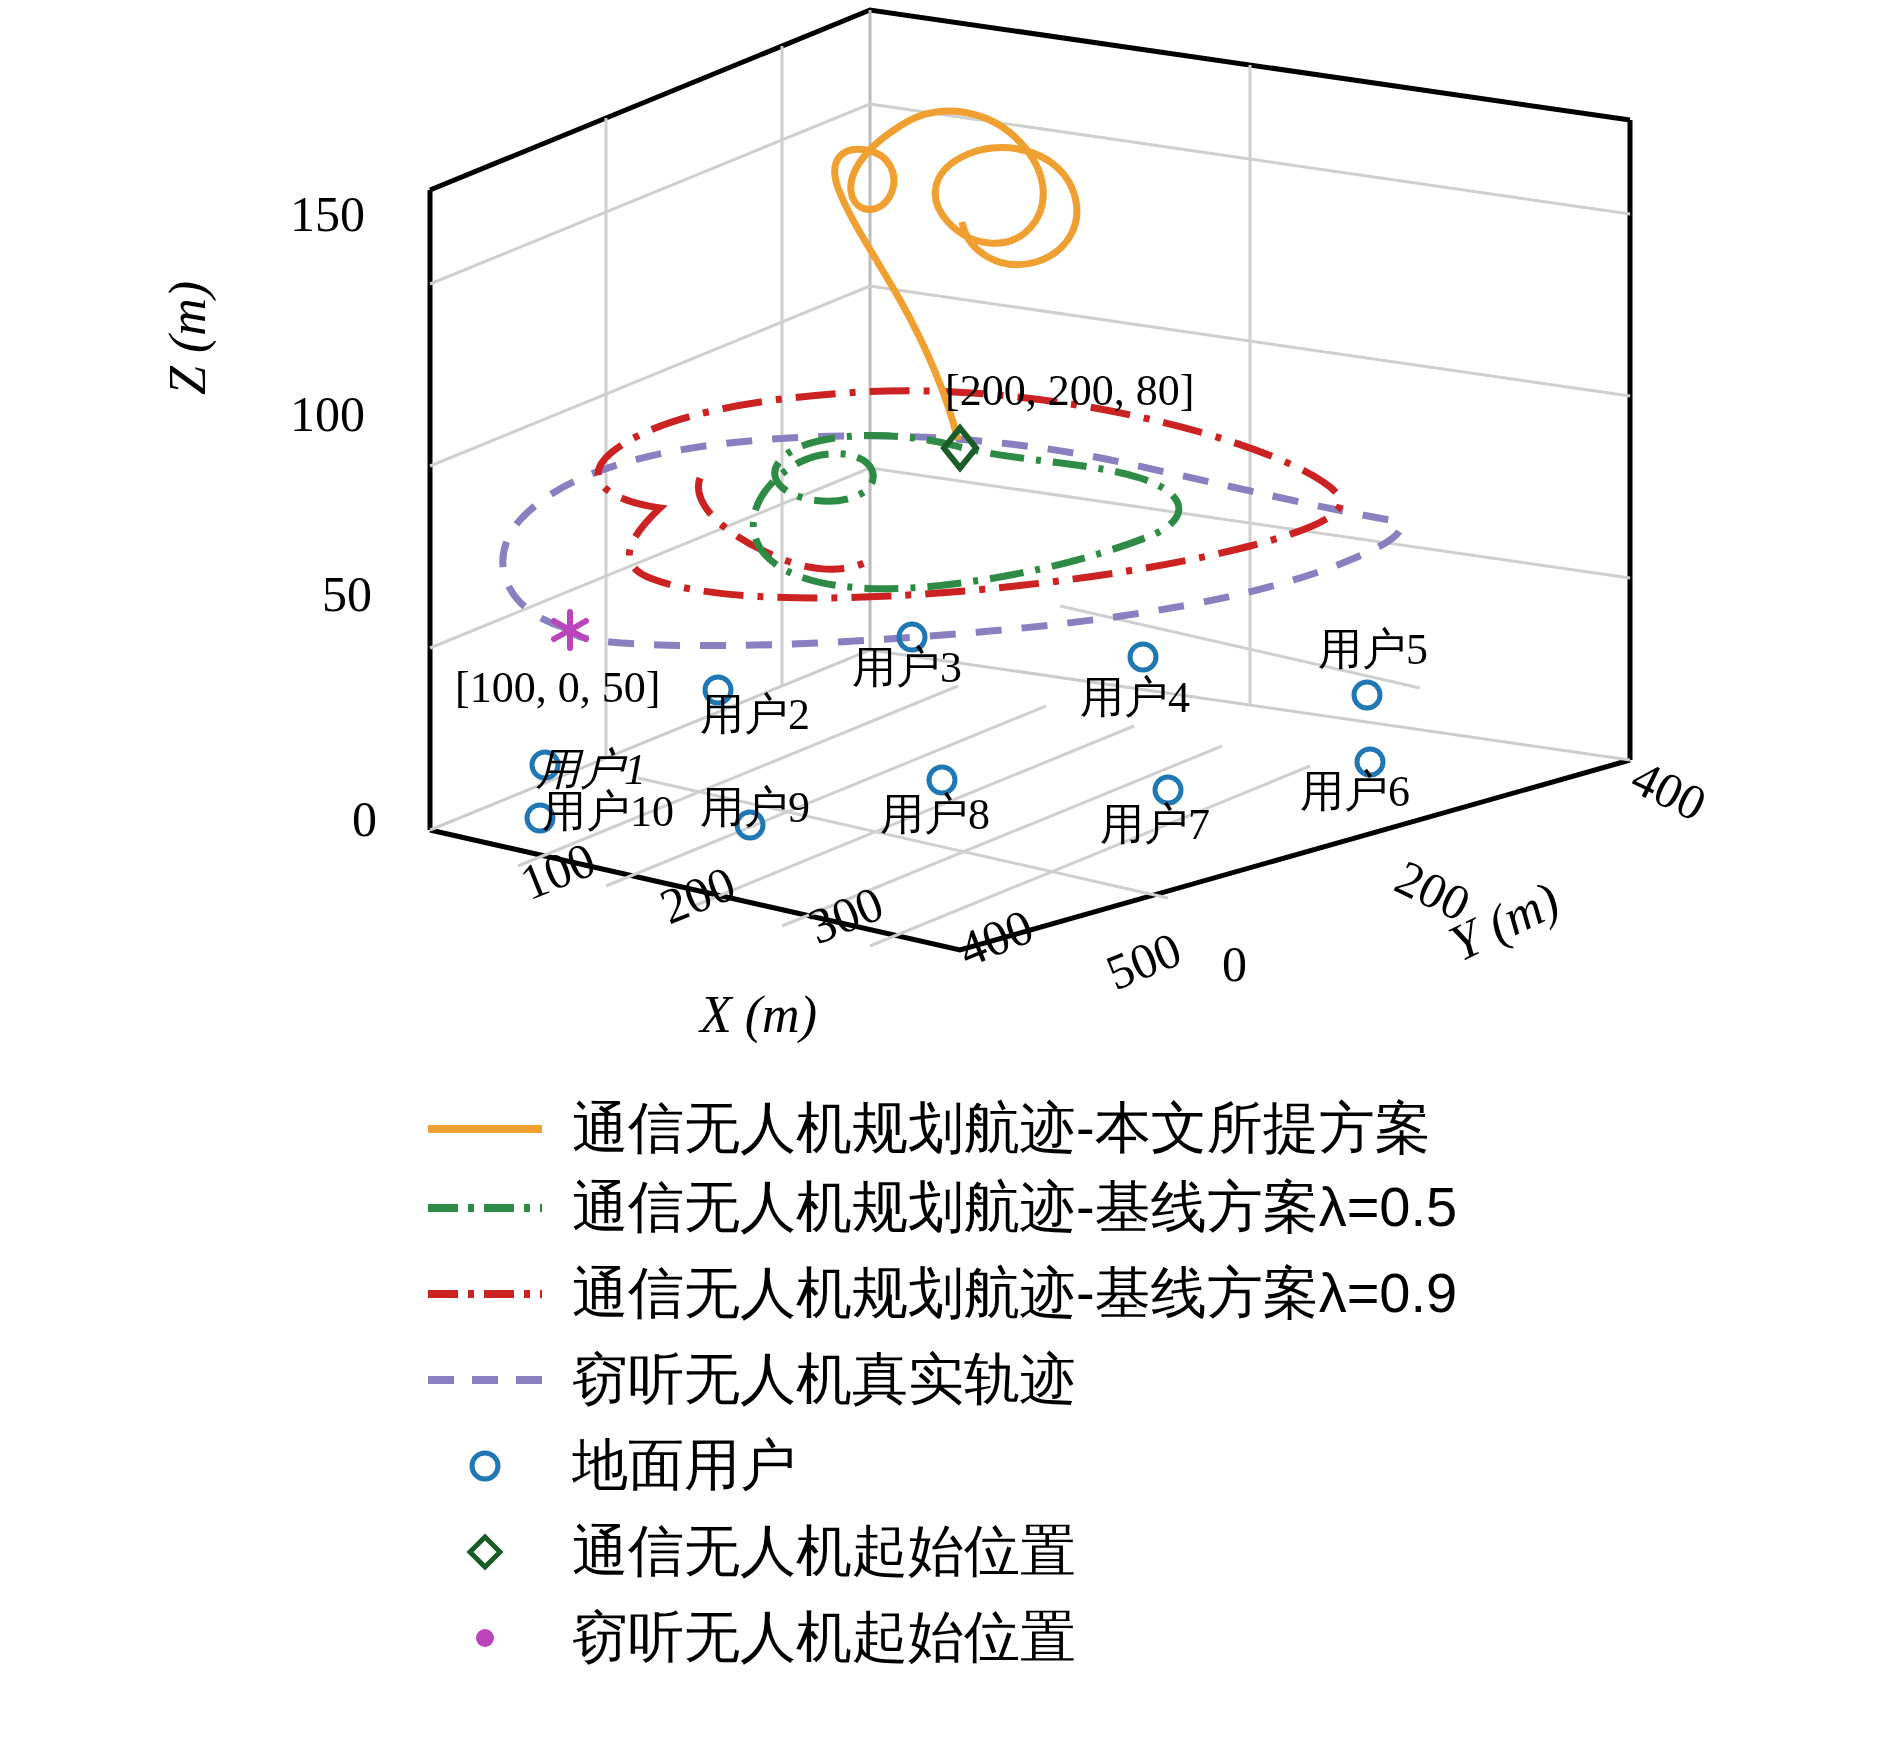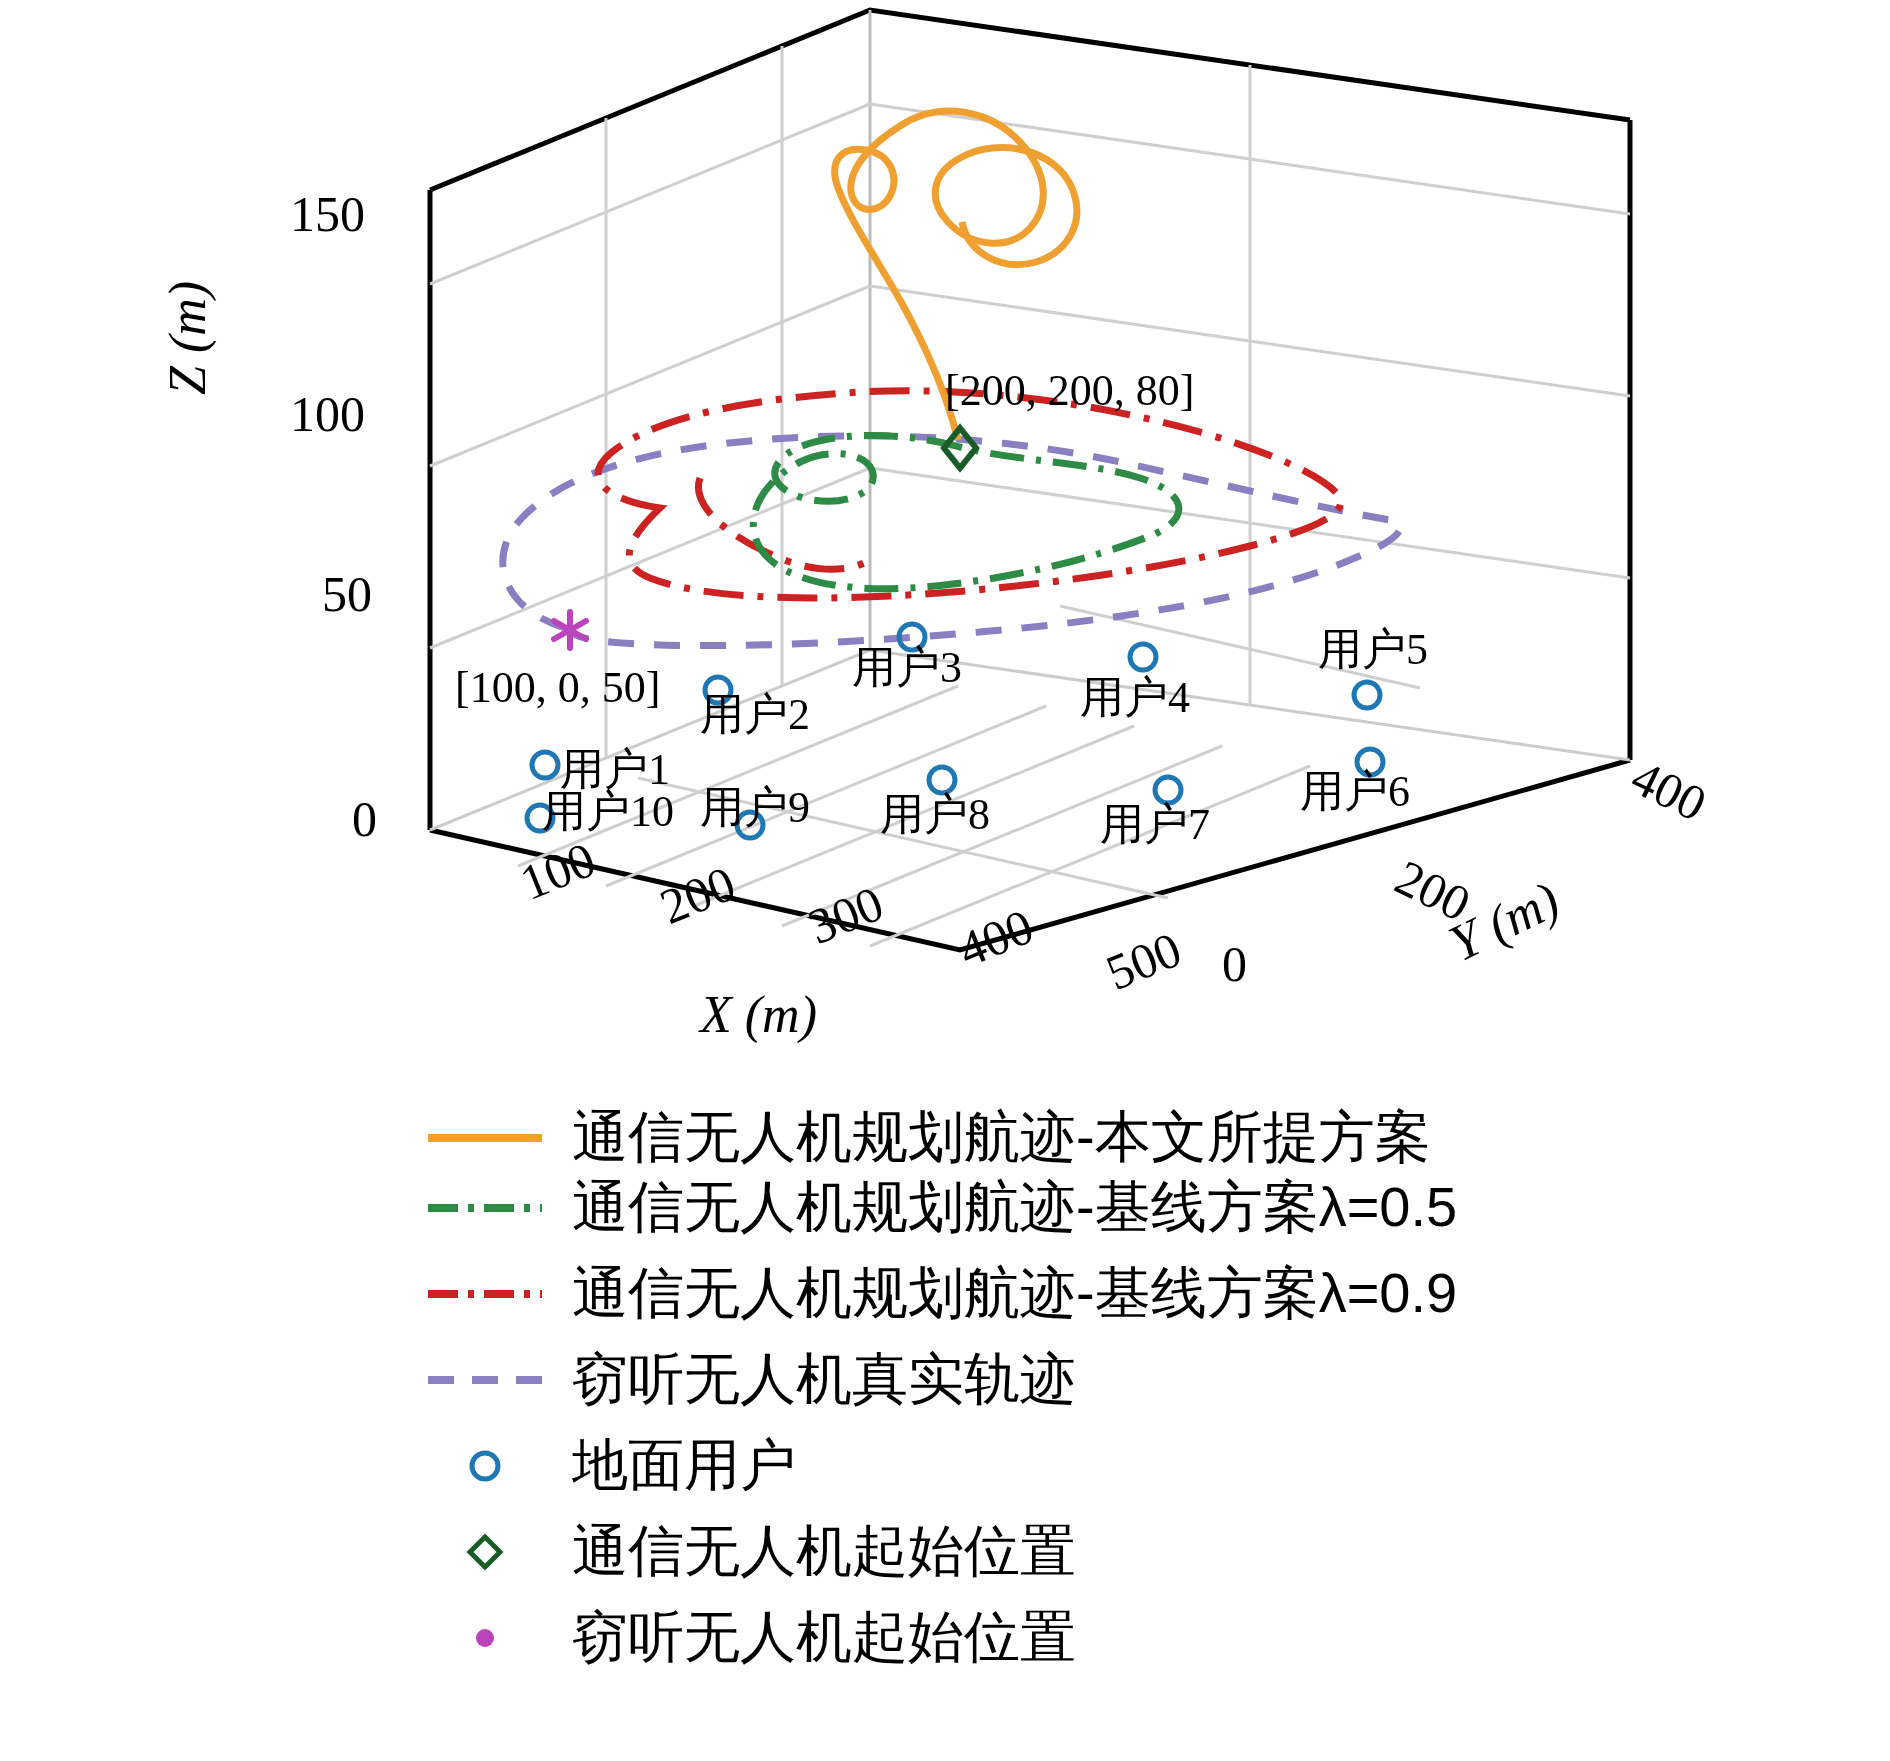--- a/index.html
+++ b/index.html
@@ -196,35 +196,35 @@
     <div class="tick-label" style="left:950px; top:925px; transform:rotate(-22deg); transform-origin:left top;">400</div>
     <div class="tick-label" style="left:1098px; top:948px; transform:rotate(-22deg); transform-origin:left top;">500</div>
 
     <div class="tick-label" style="left:1222px; top:935px;">0</div>
     <div class="tick-label" style="left:1412px; top:848px; transform:rotate(26deg); transform-origin:left top;">200</div>
     <div class="tick-label" style="left:1648px; top:748px; transform:rotate(26deg); transform-origin:left top;">400</div>
 
     <div class="coord-label" style="left:945px; top:365px;">[200, 200, 80]</div>
     <div class="coord-label" style="left:455px; top:662px;">[100, 0, 50]</div>
 
-    <div class="user-label" style="left:560px; top:740px;">用户1</div>
+    <div class="user-label" style="left:536px; top:740px;font-style:italic;">用户1</div>
     <div class="user-label" style="left:700px; top:685px;">用户2</div>
     <div class="user-label" style="left:852px; top:638px;">用户3</div>
     <div class="user-label" style="left:1080px; top:668px;">用户4</div>
     <div class="user-label" style="left:1318px; top:620px;">用户5</div>
     <div class="user-label" style="left:1300px; top:762px;">用户6</div>
     <div class="user-label" style="left:1100px; top:795px;">用户7</div>
     <div class="user-label" style="left:880px; top:785px;">用户8</div>
     <div class="user-label" style="left:700px; top:778px;">用户9</div>
     <div class="user-label" style="left:542px; top:782px;text-align:right;">用户10</div>
   </div>
 
   <div id="legend">
 
-    <div class="legend-row" style="top:16px;justify-content:flex-end;">
+    <div class="legend-row" style="top:7px;justify-content:flex-end;">
       <div class="legend-sample">
         <svg width="130" height="74" viewBox="0 0 130 74">
             <line x1="8" y1="37" x2="122" y2="37" stroke="#F0A030" stroke-width="8"></line>
           </svg>
       </div>
       <div class="legend-text">通信无人机规划航迹-本文所提方案</div>
     </div>
 
     <div class="legend-row" style="top:86px;">
       <div class="legend-sample">

